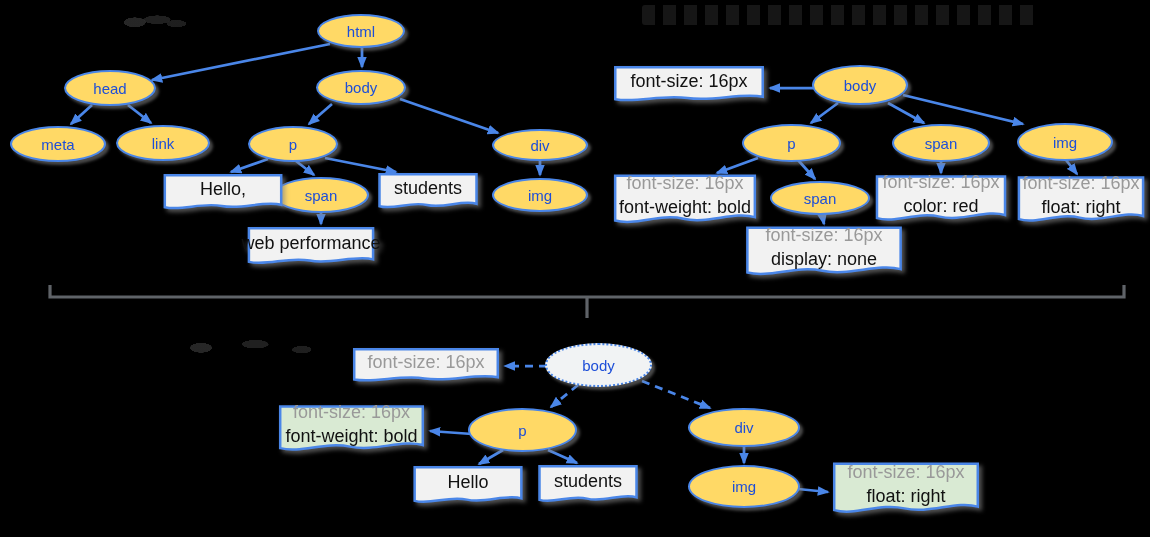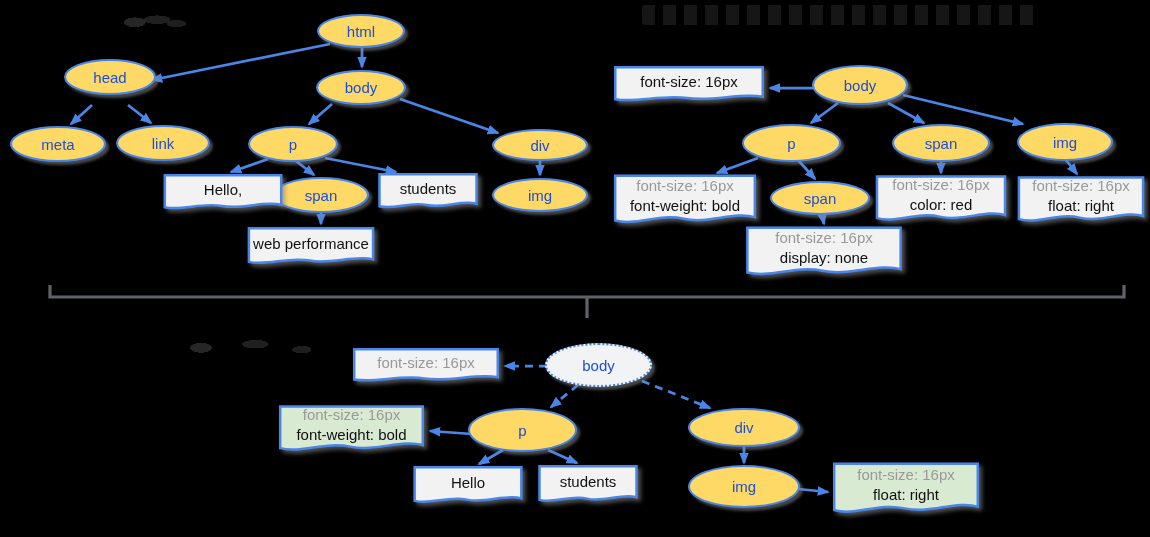--- a/index.html
+++ b/index.html
@@ -12,21 +12,21 @@
        box-shadow:3px 3px 3px rgba(135,135,135,.55);box-sizing:border-box;}
   .ell.dotted{border-style:dotted;background:#f1f3f4;}
 
   .doc{position:absolute;display:flex;flex-direction:column;align-items:center;
        justify-content:center;box-sizing:border-box;padding:0 4px 9px 4px;
        filter:drop-shadow(3px 3px 2px rgba(135,135,135,.6));}
   .doc.tall{padding-bottom:13px;}
   .doc svg{position:absolute;left:0;top:0;width:100%;height:100%;z-index:0;}
   .doc path{fill:#f2f2f2;stroke:#4a86e8;stroke-width:2.5;vector-effect:non-scaling-stroke;}
   .doc.green path{fill:#d9ead3;}
-  .doc span{position:relative;z-index:1;font-size:15px;line-height:1.28;color:#111;
+  .doc span{position:relative;z-index:1;font-size:18px;line-height:1.28;color:#111;
             white-space:nowrap;}
   .doc span.muted{color:#999;}
 
   .scribble{position:absolute;border-radius:3px;}
   .scr-blocks{background:repeating-linear-gradient(90deg,#161616 0 13px,#000 13px 21px);}
   .scr-ink{background:
      radial-gradient(ellipse 18px 8px at 20% 55%, rgba(45,45,45,.85) 0 60%, transparent 61%),
      radial-gradient(ellipse 22px 7px at 55% 45%, rgba(40,40,40,.8) 0 60%, transparent 61%),
      radial-gradient(ellipse 16px 6px at 85% 60%, rgba(38,38,38,.8) 0 60%, transparent 61%);}
 </style>
@@ -78,21 +78,21 @@
       <line x1="503" y1="450" x2="479" y2="464" marker-end="url(#ah)"></line>
       <line x1="548" y1="450" x2="577" y2="463" marker-end="url(#ah)"></line>
       <line x1="744" y1="446" x2="744" y2="463" marker-end="url(#ah)"></line>
       <line x1="798" y1="489" x2="828" y2="492" marker-end="url(#ah)"></line>
     </g>
 
     <path d="M50,285 L50,297 L1124,297 L1124,285 M587,297 L587,318" stroke="#5f6368" stroke-width="3.2" fill="none"></path>
   </svg>
 
   <div class="ell" style="left:317px;top:14px;width:88px;height:34px;">html</div>
-  <div class="ell" style="left:64px;top:59px;width:92px;height:36px;">head</div>
+  <div class="ell" style="left:64px;top:70px;width:92px;height:36px;">head</div>
   <div class="ell" style="left:316px;top:70px;width:90px;height:35px;">body</div>
   <div class="ell" style="left:10px;top:126px;width:96px;height:36px;">meta</div>
   <div class="ell" style="left:116px;top:125px;width:94px;height:36px;">link</div>
   <div class="ell" style="left:248px;top:126px;width:90px;height:36px;">p</div>
   <div class="ell" style="left:492px;top:129px;width:96px;height:32px;">div</div>
   <div class="ell" style="left:273px;top:177px;width:96px;height:36px;">span</div>
   <div class="ell" style="left:492px;top:178px;width:96px;height:34px;">img</div>
 
   <div class="doc" style="left:163px;top:174px;width:120px;height:40px;">
     <svg viewBox="0 0 100 50" preserveAspectRatio="none">

